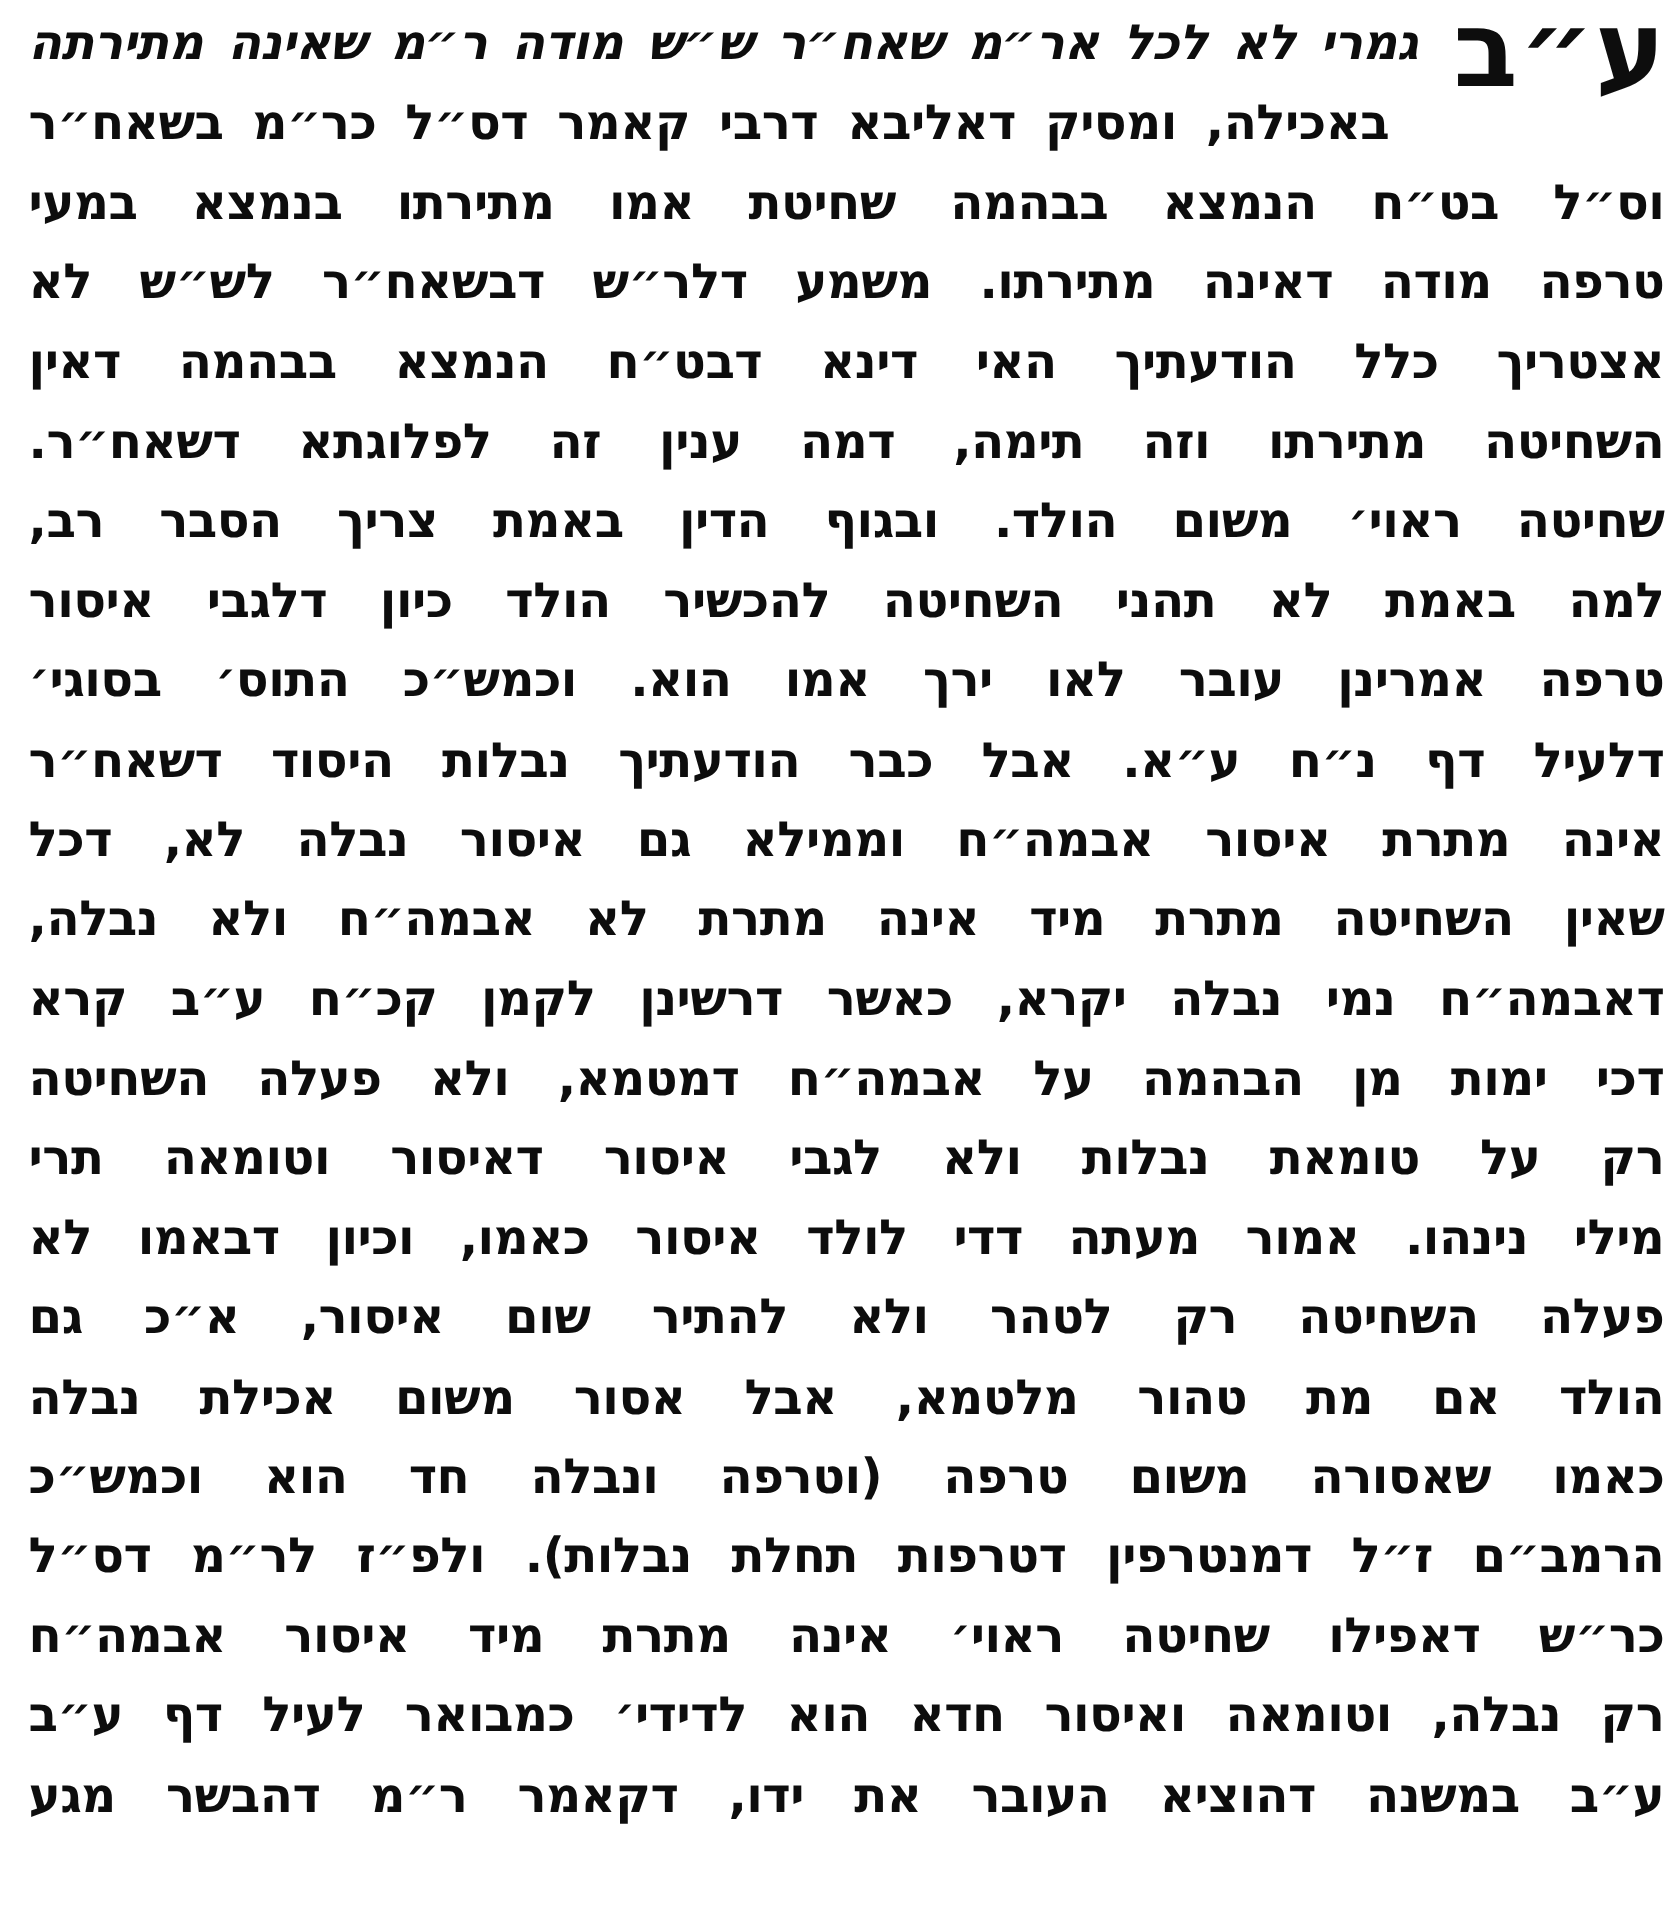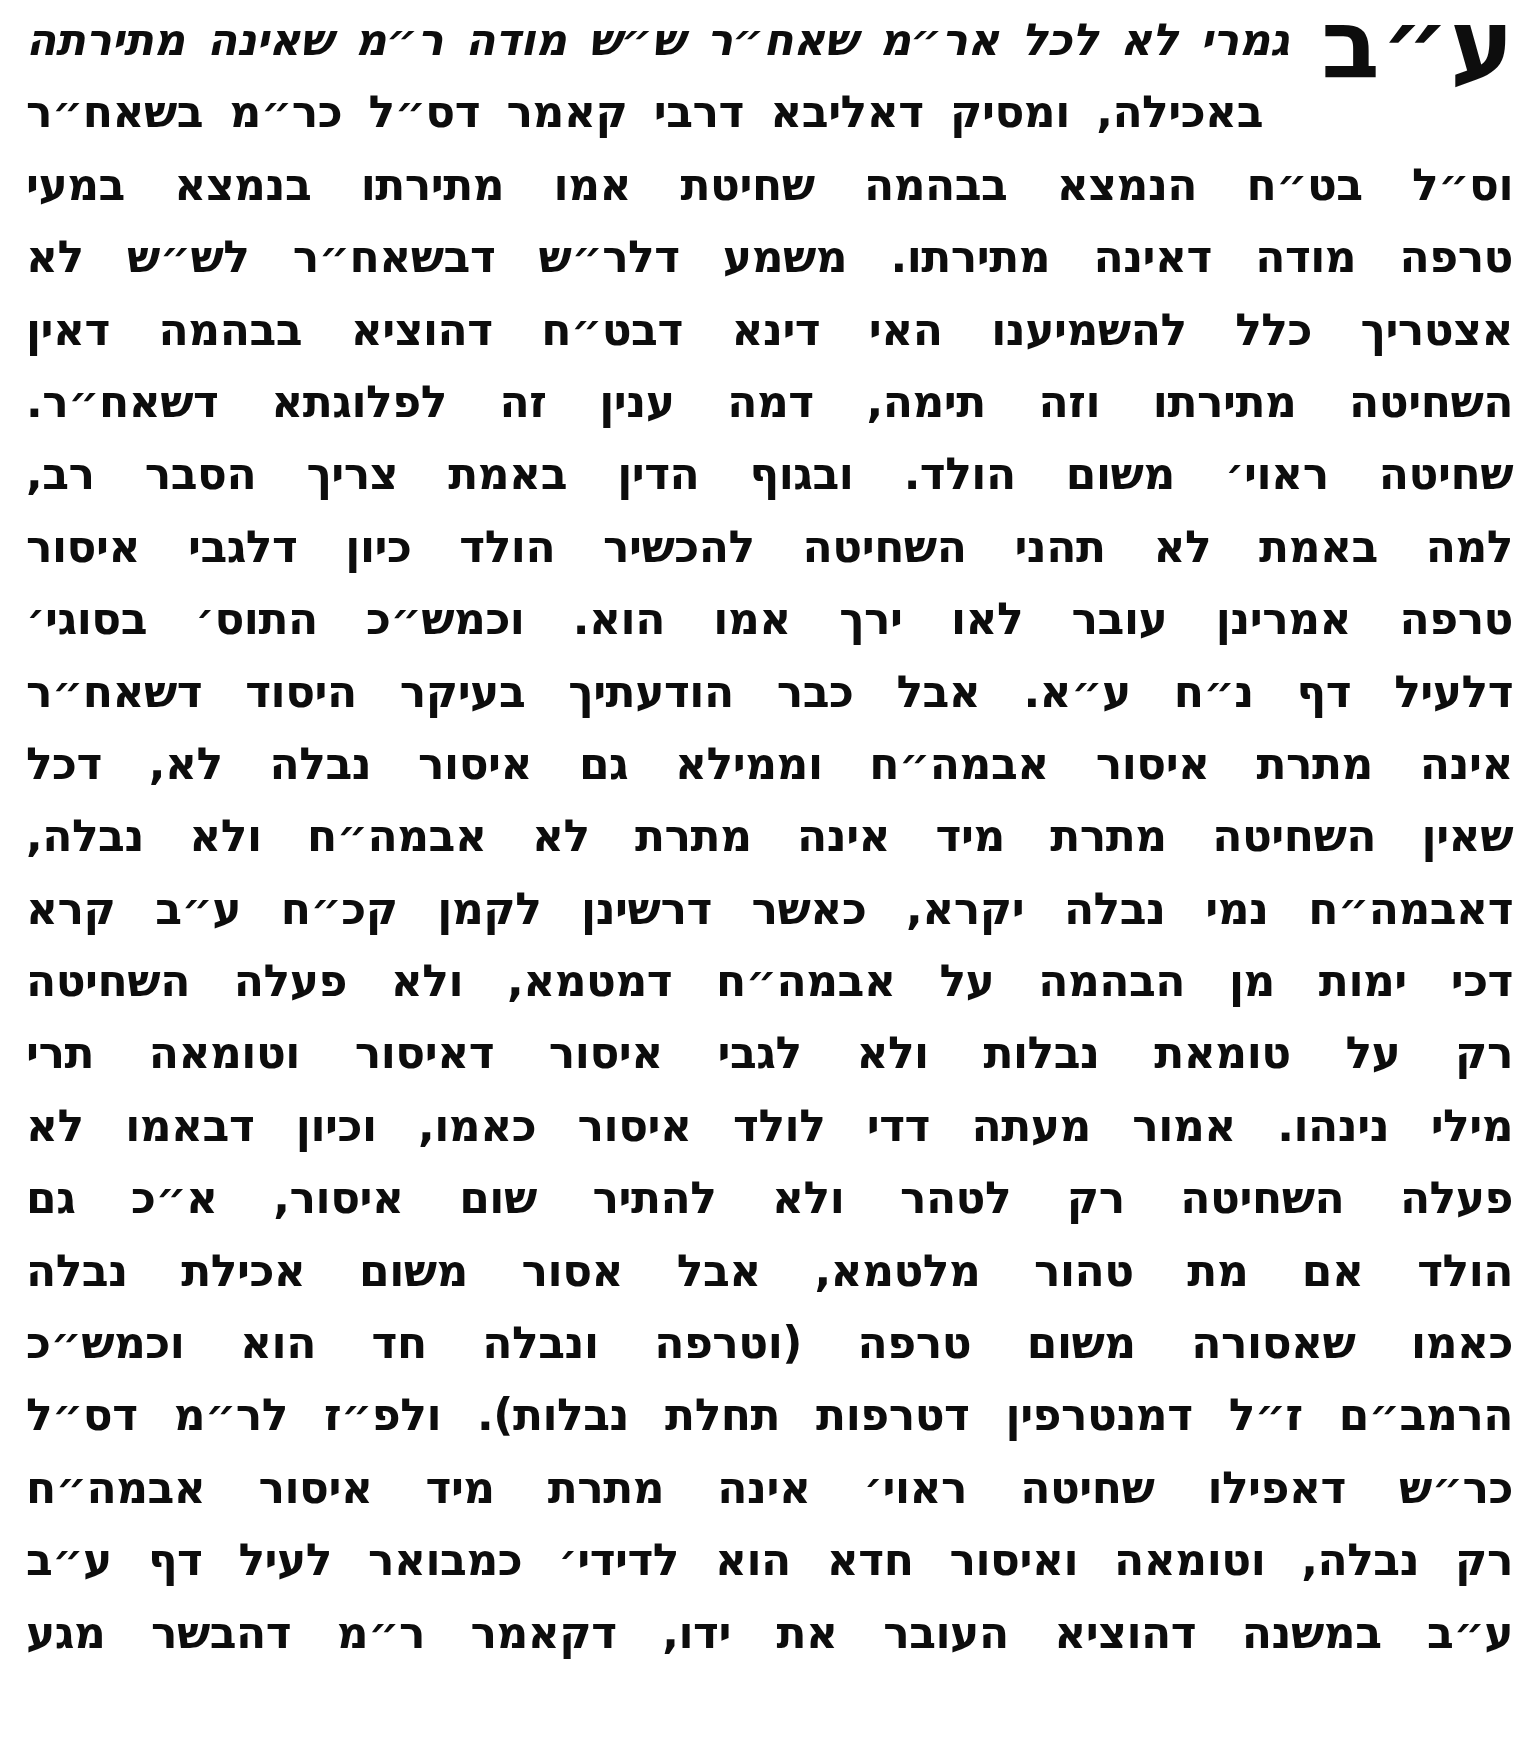--- a/index.html
+++ b/index.html
@@ -45,26 +45,26 @@
 </style>
 </head>
 <body>
 
 <div class="page" style="background: rgb(255, 255, 255); color: rgb(13, 13, 13);">
   <span class="page-marker">ע״ב</span>
   <div class="line line-0">גמרי לא לכל אר״מ שאח״ר ש״ש מודה ר״מ שאינה מתירתה</div>
   <div class="line line-1">באכילה, ומסיק דאליבא דרבי קאמר דס״ל כר״מ בשאח״ר</div>
   <div class="line line-2">וס״ל בט״ח הנמצא בבהמה שחיטת אמו מתירתו בנמצא במעי</div>
   <div class="line line-3">טרפה מודה דאינה מתירתו. משמע דלר״ש דבשאח״ר לש״ש לא</div>
-  <div class="line line-4">אצטריך כלל להשמיענו האי דינא דבט״ח דהוציא בבהמה דאין</div>
+  <div class="line line-4">אצטריך כלל הודעתיך האי דינא דבט״ח הנמצא בבהמה דאין</div>
   <div class="line line-5">השחיטה מתירתו וזה תימה, דמה ענין זה לפלוגתא דשאח״ר.</div>
   <div class="line line-7">שחיטה ראוי׳ משום הולד. ובגוף הדין באמת צריך הסבר רב,</div>
   <div class="line line-8">למה באמת לא תהני השחיטה להכשיר הולד כיון דלגבי איסור</div>
   <div class="line line-9">טרפה אמרינן עובר לאו ירך אמו הוא. וכמש״כ התוס׳ בסוגי׳</div>
-  <div class="line line-10">דלעיל דף נ״ח ע״א. אבל כבר הודעתיך בעיקר היסוד דשאח״ר</div>
+  <div class="line line-10">דלעיל דף נ״ח ע״א. אבל כבר הודעתיך נבלות היסוד דשאח״ר</div>
   <div class="line line-11">אינה מתרת איסור אבמה״ח וממילא גם איסור נבלה לא, דכל</div>
   <div class="line line-12">שאין השחיטה מתרת מיד אינה מתרת לא אבמה״ח ולא נבלה,</div>
   <div class="line line-13">דאבמה״ח נמי נבלה יקרא, כאשר דרשינן לקמן קכ״ח ע״ב קרא</div>
   <div class="line line-14">דכי ימות מן הבהמה על אבמה״ח דמטמא, ולא פעלה השחיטה</div>
   <div class="line line-15">רק על טומאת נבלות ולא לגבי איסור דאיסור וטומאה תרי</div>
   <div class="line line-16">מילי נינהו. אמור מעתה דדי לולד איסור כאמו, וכיון דבאמו לא</div>
   <div class="line line-17">פעלה השחיטה רק לטהר ולא להתיר שום איסור, א״כ גם</div>
   <div class="line line-18">הולד אם מת טהור מלטמא, אבל אסור משום אכילת נבלה</div>
   <div class="line line-19">כאמו שאסורה משום טרפה (וטרפה ונבלה חד הוא וכמש״כ</div>
   <div class="line line-20">הרמב״ם ז״ל דמנטרפין דטרפות תחלת נבלות). ולפ״ז לר״מ דס״ל</div>

